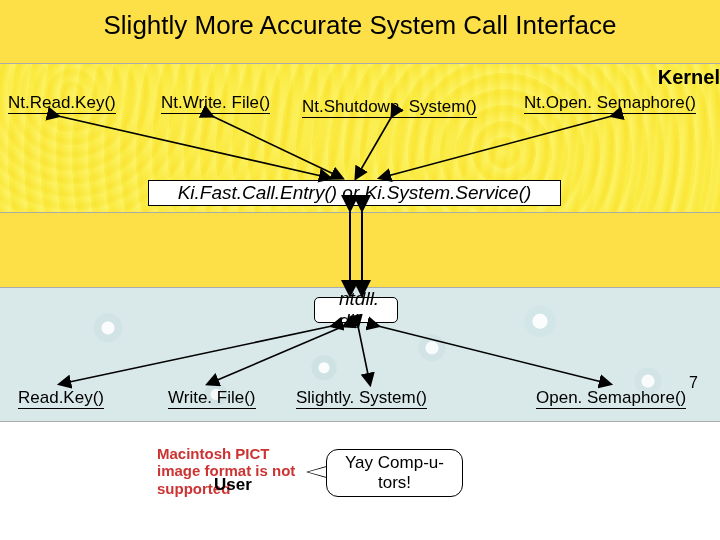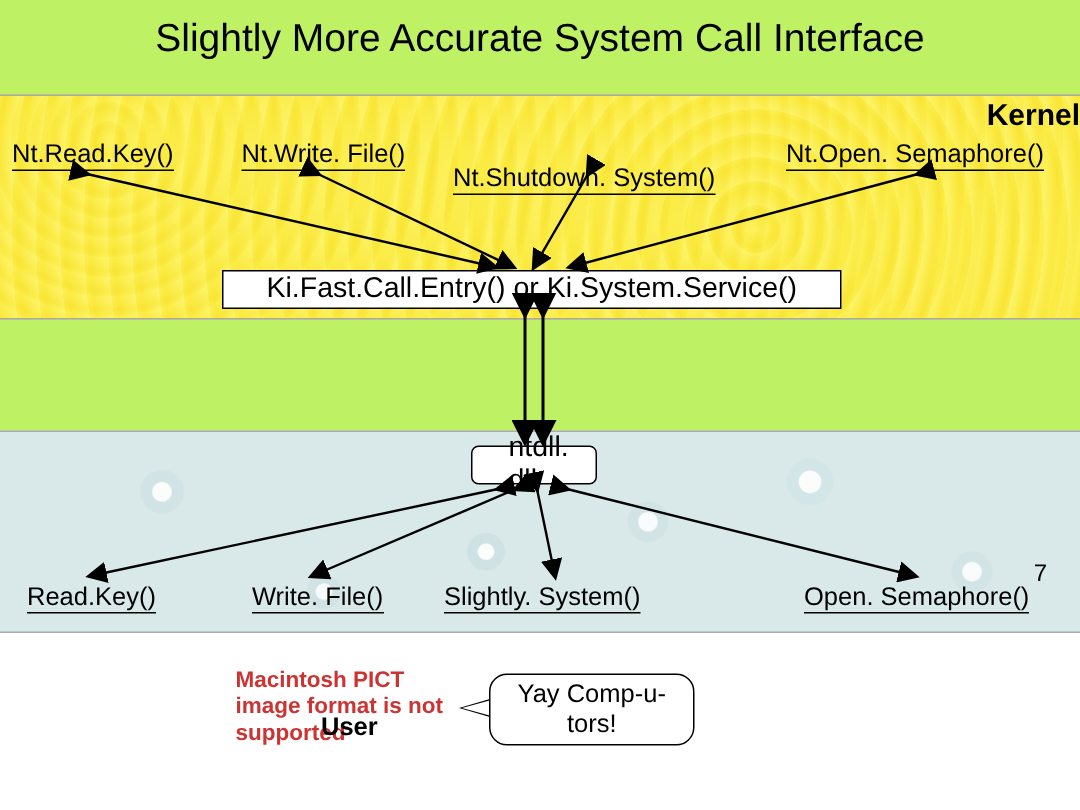--- a/index.html
+++ b/index.html
@@ -1,17 +1,17 @@
 <!DOCTYPE html>
 <html><head>
 <meta charset="utf-8">
 <style>
   * { margin: 0; padding: 0; box-sizing: border-box; }
   html, body { width: 720px; height: 540px; font-family: Arial, Helvetica, sans-serif; overflow: hidden; }
-  .slide { position: relative; width: 720px; height: 402px; background: #bef264; }
+  .slide { position: relative; width: 720px; height: 402px; background: #fde047; }
   .title { position: absolute; top: 10px; left: 0; width: 100%; text-align: center; font-size: 26px; color: #000; }
   .band-kernel { position: absolute; top: 63px; left: 0; width: 720px; height: 150px;
     background: repeating-radial-gradient(circle at 10% 20%, #e0c97b 0, #d8bd6e 5px, #cdb05d 9px, #d8bd6e 13px),
                 repeating-radial-gradient(circle at 70% 60%, #e2cc82 0, #d5b866 7px, #c9aa50 12px, #d5b866 16px);
     background-blend-mode: overlay;
     background-color: #d8bd6e;
     border-top: 1px solid #aaa; border-bottom: 1px solid #aaa;
   }
   .band-user { position: absolute; top: 287px; left: 0; width: 720px; height: 135px;
     background-color: #d9e8e8;
@@ -19,21 +19,21 @@
       radial-gradient(circle at 15% 30%, rgba(255,255,255,0.9) 0 6px, rgba(200,220,225,0.4) 7px 14px, transparent 15px),
       radial-gradient(circle at 45% 60%, rgba(255,255,255,0.9) 0 5px, rgba(190,215,220,0.4) 6px 12px, transparent 13px),
       radial-gradient(circle at 75% 25%, rgba(255,255,255,0.9) 0 7px, rgba(200,225,230,0.4) 8px 15px, transparent 16px),
       radial-gradient(circle at 30% 80%, rgba(255,255,255,0.8) 0 5px, rgba(195,218,222,0.4) 6px 11px, transparent 12px),
       radial-gradient(circle at 60% 45%, rgba(255,255,255,0.85) 0 6px, rgba(198,220,225,0.4) 7px 13px, transparent 14px),
       radial-gradient(circle at 90% 70%, rgba(255,255,255,0.85) 0 6px, rgba(200,222,227,0.4) 7px 13px, transparent 14px);
     border-top: 1px solid #aaa; border-bottom: 1px solid #aaa;
   }
   .kernel-label { position: absolute; top: 66px; left: 0; width: 100%; text-align: right; font-size: 20px; font-weight: bold; color: #000; }
   .fn { position: absolute; font-size: 17px; color: #000; border-bottom: 1px solid #000; white-space: nowrap; }
-  .box { position: absolute; background: #fff; border: 1px solid #000; font-size: 19px; display: flex; align-items: center; justify-content: center; }
+  .box { position: absolute; background: #fff; border: 1px solid #000; font-size: 19px; display: flex; align-items: center; justify-content: center; font-style: italic; }
   .box-dispatch { top: 180px; left: 148px; width: 413px; height: 26px; }
   .box-ntdll   { top: 297px; left: 314px; width: 84px; height: 26px; border-radius: 5px; padding-left: 24px; }
   .callout { position: absolute; top: 449px; left: 326px; width: 137px; height: 48px;
     background: #fff; border: 1px solid #000; border-radius: 12px;
     font-size: 17px; display: flex; align-items: center; justify-content: center; text-align: center; padding: 2px 10px; }
   .callout-tail { position: absolute; top: 461px; left: 306px; width: 24px; height: 16px; }
   .callout-tail::before { content: ""; position: absolute; left: 0; top: 4px; width: 0; height: 0;
     border-right: 24px solid #000; border-top: 7px solid transparent; border-bottom: 7px solid transparent; }
   .callout-tail::after { content: ""; position: absolute; left: 2px; top: 5px; width: 0; height: 0;
     border-right: 22px solid #fff; border-top: 6px solid transparent; border-bottom: 6px solid transparent; }
@@ -48,21 +48,21 @@
 <div class="slide">
   <div class="title">Slightly More Accurate System Call Interface</div>
 
   <div class="band-kernel"></div>
   <div class="band-user"></div>
 
   <div class="kernel-label">Kernel</div>
 
   <div class="fn" style="top:93px;left:8px">Nt.Read.Key()</div>
   <div class="fn" style="top:93px;left:161px">Nt.Write. File()</div>
-  <div class="fn" style="top:109px;left:302px">Nt.Shutdown. System()</div>
+  <div class="fn" style="top:97px;left:302px">Nt.Shutdown. System()</div>
   <div class="fn" style="top:93px;left:524px">Nt.Open. Semaphore()</div>
 
   <div class="box box-dispatch">
     <span>Ki.Fast.Call.Entry() or Ki.System.Service()</span>
   </div>
 
   <div class="box box-ntdll">
     <span>ntdll. dll</span>
   </div>
 

